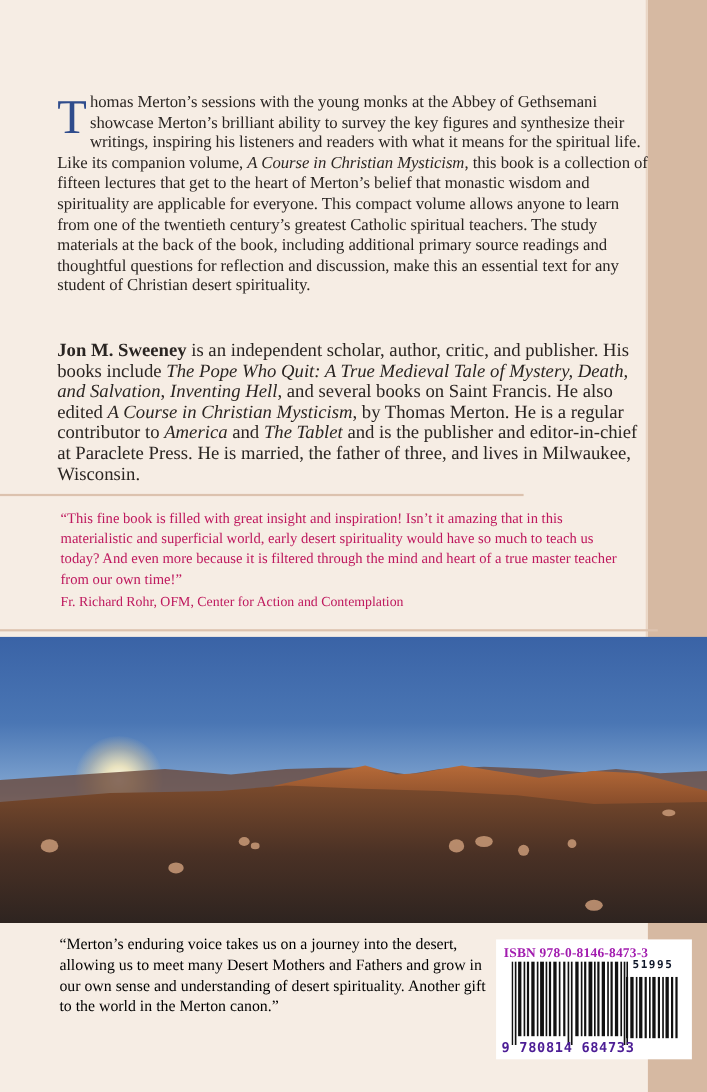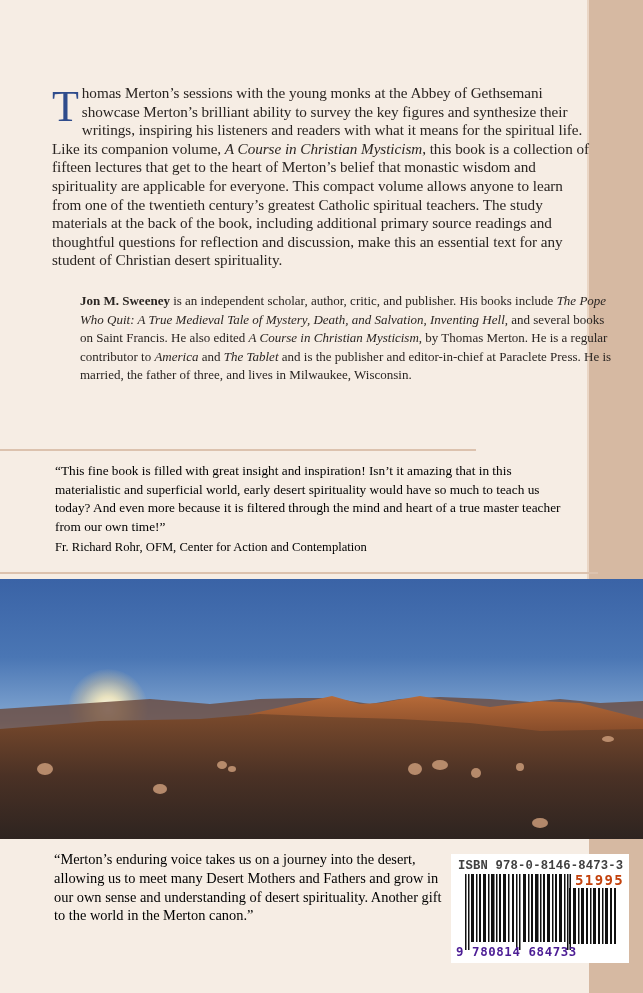--- a/index.html
+++ b/index.html
@@ -20,32 +20,32 @@
     .blurb {
       position: absolute; left: 52px; top: 84px; width: 540px;
       font-size: 15.2px; line-height: 18.6px; letter-spacing: -0.05px;
     }
     .blurb p { margin: 0; }
     .dropcap {
       float: left; color: #2f4c8c; font-size: 44px; line-height: 34px;
       margin: 4px 3px 0 0; padding-top: 2px;
     }
     .bio {
-      position: absolute; left: 52px; top: 292px; width: 540px;
-      font-size: 13px; line-height: 18.6px; margin-left: 28px;
+      position: absolute; left: 52px; top: 310px; width: 540px;
+      font-size: 17px; line-height: 18.6px;
     }
     .bio p { margin: 0; }
     .bio b { font-weight: bold; }
     i { }
     .rule {
       position: absolute; height: 2px; background: #dcc2ae;
     }
     .quote1 {
       position: absolute; left: 55px; top: 462px; width: 520px;
-      font-size: 13.3px; line-height: 18.6px; color: #000000;
+      font-size: 13.3px; line-height: 18.6px; color: #be185d;
     }
     .quote1 p { margin: 0; }
     .quote1 .attr { margin-top: 2px; font-size: 12.6px; }
     .photo {
       position: absolute; left: 0; top: 579px; width: 643px; height: 260px;
       background: linear-gradient(180deg, #3a63a6 0%, #4a76b4 30%, #84a8d2 55%, #c6d3e0 64%, #f0cf9a 70%, #c9773e 74%, #8a4e2c 82%, #3e2a1f 100%);
       overflow: hidden;
     }
     .sun {
       position: absolute; left: 68px; top: 90px; width: 80px; height: 80px;
@@ -60,28 +60,28 @@
       font-size: 14.4px; line-height: 18.8px; color: #000000;
     }
     .quote2 p { margin: 0; }
     .quote2 .attr { margin-top: 7px; font-size: 12.8px; }
     .barcode-box {
       position: absolute; left: 451px; top: 854px; width: 178px; height: 109px;
       background: #ffffff;
     }
     .isbn-text {
       position: absolute; left: 7px; top: 5px; width: 170px;
-      font-family: Liberation Mono, monospace;
-      font-size: 12.2px; letter-spacing: 0.2px; color: #404040;
+      font-family: Liberation Serif, serif;
+      font-size: 12.2px; letter-spacing: 0.2px; color: #a21caf;
       font-weight: bold;
     }
     .price-text {
       position: absolute; left: 124px; top: 18px;
       font-family: "DejaVu Sans Mono", "Liberation Mono", monospace;
-      font-size: 14px; letter-spacing: 1.4px; color: #c2410c; font-weight: bold;
+      font-size: 10px; letter-spacing: 1.4px; color: #0f172a; font-weight: bold;
     }
     .bars-main { position: absolute; left: 14px; top: 20px; width: 106px; height: 76px; }
     .bars-addon { position: absolute; left: 118px; top: 34px; width: 48px; height: 56px; }
     .ean-digits {
       position: absolute; left: 5px; top: 90px;
       font-family: "DejaVu Sans Mono", "Liberation Mono", monospace;
       font-size: 12.4px; color: #4c1d95; font-weight: bold; letter-spacing: 0.6px;
       background: transparent;
     }
   </style>

